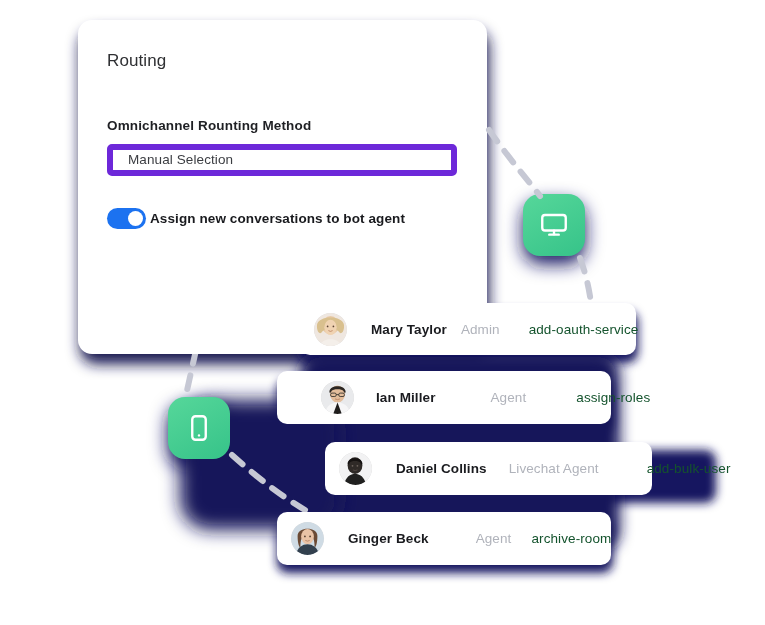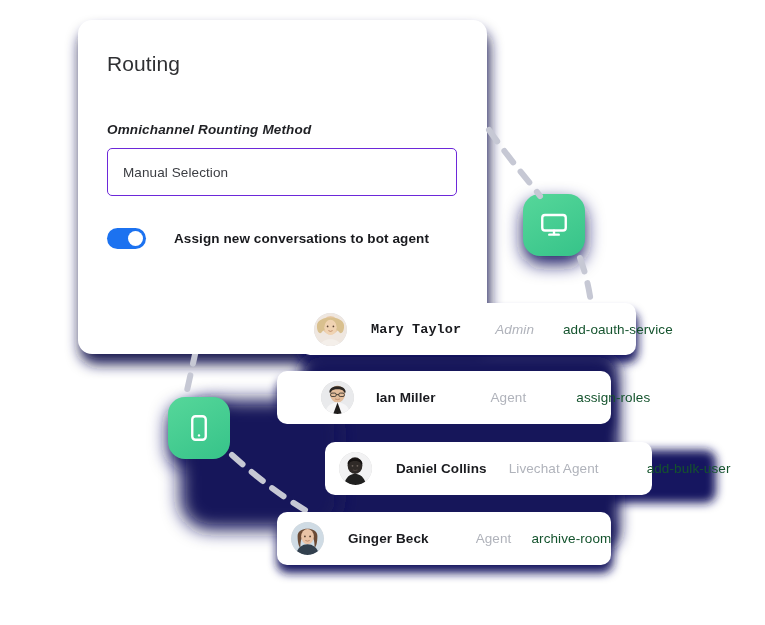--- a/index.html
+++ b/index.html
@@ -43,55 +43,54 @@
     width: 409px;
     height: 334px;
     background: #ffffff;
     border-radius: 14px;
     z-index: 4;
   }
   .routing-inner {
     padding: 32px 30px 0 29px;
   }
   .page-title {
-    font-size: 21px;
+    font-size: 17px;
     font-weight: 400;
     color: #2f3033;
     letter-spacing: 0.1px;
     margin: 0 0 47px 0;
     line-height: 1.1;
   }
   .field-label {
     font-size: 13.5px;
     font-weight: 600;
     color: #1f2024;
     letter-spacing: 0.15px;
     margin: 0 0 11px 0;
-    font-style: italic;
   }
   .select-box {
-    height: 48px;
-    border: 1px solid #6d28d9;
+    height: 32px;
+    border: 6px solid #6d28d9;
     border-radius: 5px;
     display: flex;
     align-items: center;
     padding: 0 15px;
     box-sizing: border-box;
     background: #fff;
     margin-bottom: 32px;
   }
   .select-value {
     font-size: 13.5px;
     color: #3b3d42;
     letter-spacing: 0.1px;
   }
   .toggle-row {
     display: flex;
     align-items: center;
-    gap: 28px;
+    gap: 4px;
     margin-bottom: 14px;
   }
   .toggle {
     width: 39px;
     height: 21px;
     border-radius: 11px;
     background: #1c72f0;
     position: relative;
     flex: 0 0 auto;
     cursor: pointer;
@@ -173,22 +172,22 @@
     color: #14532d;
     letter-spacing: 0.1px;
     white-space: nowrap;
   }
 
   #card-mary   { left: 300px; top: 303px; width: 336px; height: 52px; z-index: 7; }
   #card-ian    { left: 277px; top: 371px; width: 334px; height: 53px; z-index: 8; padding-left: 44px; }
   #card-daniel { left: 325px; top: 442px; width: 327px; height: 53px; z-index: 9; }
   #card-ginger { left: 277px; top: 512px; width: 334px; height: 53px; z-index: 10; }
 
-  #card-mary   .u-name { margin-left: 24px; font-family: Liberation Mono, monospace; }
-  #card-mary   .u-role { margin-left: 34px; font-style: italic; }
+  #card-mary   .u-name { margin-left: 24px; }
+  #card-mary   .u-role { margin-left: 14px; }
   #card-mary   .u-perm { margin-left: 29px; }
 
   #card-ian    .u-name { margin-left: 22px; }
   #card-ian    .u-role { margin-left: 55px; }
   #card-ian    .u-perm { margin-left: 50px; }
 
   #card-daniel .u-name { margin-left: 24px; }
   #card-daniel .u-role { margin-left: 22px; }
   #card-daniel .u-perm { margin-left: 48px; }
 

